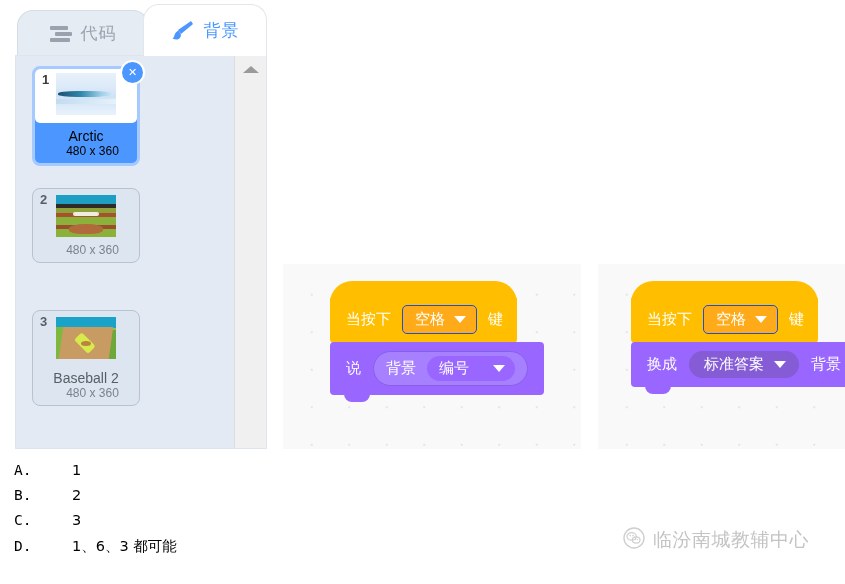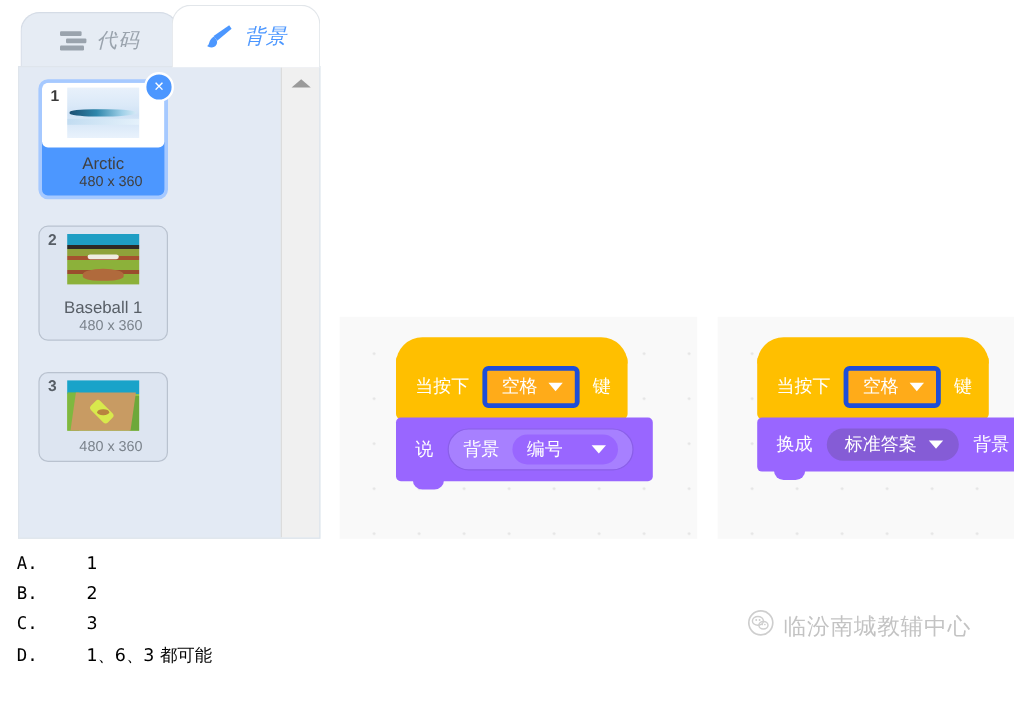--- a/index.html
+++ b/index.html
@@ -58,21 +58,20 @@
     background: #ffffff;
     border: 1px solid #e2e6ea;
     border-bottom: none;
     color: #4c97ff;
     z-index: 3;
   }
   .tab-label {
     font-size: 17px;
     letter-spacing: 1px;
     font-family: "DejaVu Sans", sans-serif;
-    font-style: italic;
   }
   .icon-code {
     position: relative;
     width: 22px; height: 16px;
     flex: none;
   }
   .icon-code i {
     position: absolute;
     background: #9aa3ad;
     height: 4px;
@@ -162,21 +161,21 @@
     padding-top: 5px;
     line-height: 1.15;
   }
   .bd-size {
     font-size: 12px;
     font-family: "Liberation Sans", sans-serif;
     padding-bottom: 5px;
     line-height: 1.2;
     padding-left: 13px;
   }
-  .bd-item.sel .bd-name, .bd-item.sel .bd-size { color: #404040; }
+  .bd-item.sel .bd-name, .bd-item.sel .bd-size { color: #000000; }
   .bd-item.unsel .bd-name { color: #575e66; }
   .bd-item.unsel .bd-size { color: #7b838c; }
 
   .bd-close {
     position: absolute;
     right: -8px; top: -9px;
     width: 21px; height: 21px;
     border-radius: 50%;
     background: #4c97ff;
     border: 2px solid #ffffff;
@@ -292,21 +291,21 @@
     white-space: nowrap;
     text-align: center;
   }
   .dropdown {
     background: #ffab19;
     border-radius: 5px;
     padding: 4px 10px 4px 12px;
     display: inline-flex;
     align-items: center;
     gap: 9px;
-    border: 4px solid #1d4ed8;
+    border: 1px solid #1d4ed8;
   }
   .caret {
     width: 0; height: 0;
     border-left: 6px solid transparent;
     border-right: 6px solid transparent;
     border-top: 7px solid #ffffff;
     flex: none;
   }
   
   .stack {
@@ -373,21 +372,21 @@
   .ans-val { font-family: "DejaVu Sans", sans-serif; font-size: 14.5px; }
   .ans-std {
     font-family: "DejaVu Sans", sans-serif;
     font-size: 14.5px;
     margin-top: 3px;
   }
 
   
   #watermark {
     position: absolute;
-    left: 623px; top: 508px;
+    left: 623px; top: 527px;
     display: flex;
     align-items: center;
     gap: 8px;
     color: #b9b9b9;
     opacity: .85;
   }
   #watermark .wm-text {
     font-size: 19px;
     font-family: "DejaVu Sans", sans-serif;
     letter-spacing: .5px;
@@ -440,35 +439,35 @@
     </div>
 
     <div class="bd-item unsel" style="top:132px;">
       <span class="bd-num">2</span>
       <div class="bd-thumb-wrap">
         <div class="bd-thumb art-bb1">
           <div class="plate"></div>
             <div class="dirt"></div>
         </div>
       </div>
-      <div class="bd-name">Baseball 1</div>
       <div class="bd-size">480 x 360</div>
     </div>
 
     <div class="bd-item unsel" style="top:254px;">
       <span class="bd-num">3</span>
       <div class="bd-thumb-wrap">
         <div class="bd-thumb art-bb2">
           <div class="grassL"></div>
             <div class="grassR"></div>
           <div class="diamond"></div>
             <div class="infield"></div>
             <div class="mound"></div>
         </div>
       </div>
+      <div class="bd-name">Baseball 2</div>
       <div class="bd-size">480 x 360</div>
     </div>
 
   </div>
 </div>
 
 <div class="workspace" id="ws-left">
   <div class="script" style="left:47px; top:32px;">
 
     <div class="hat">

